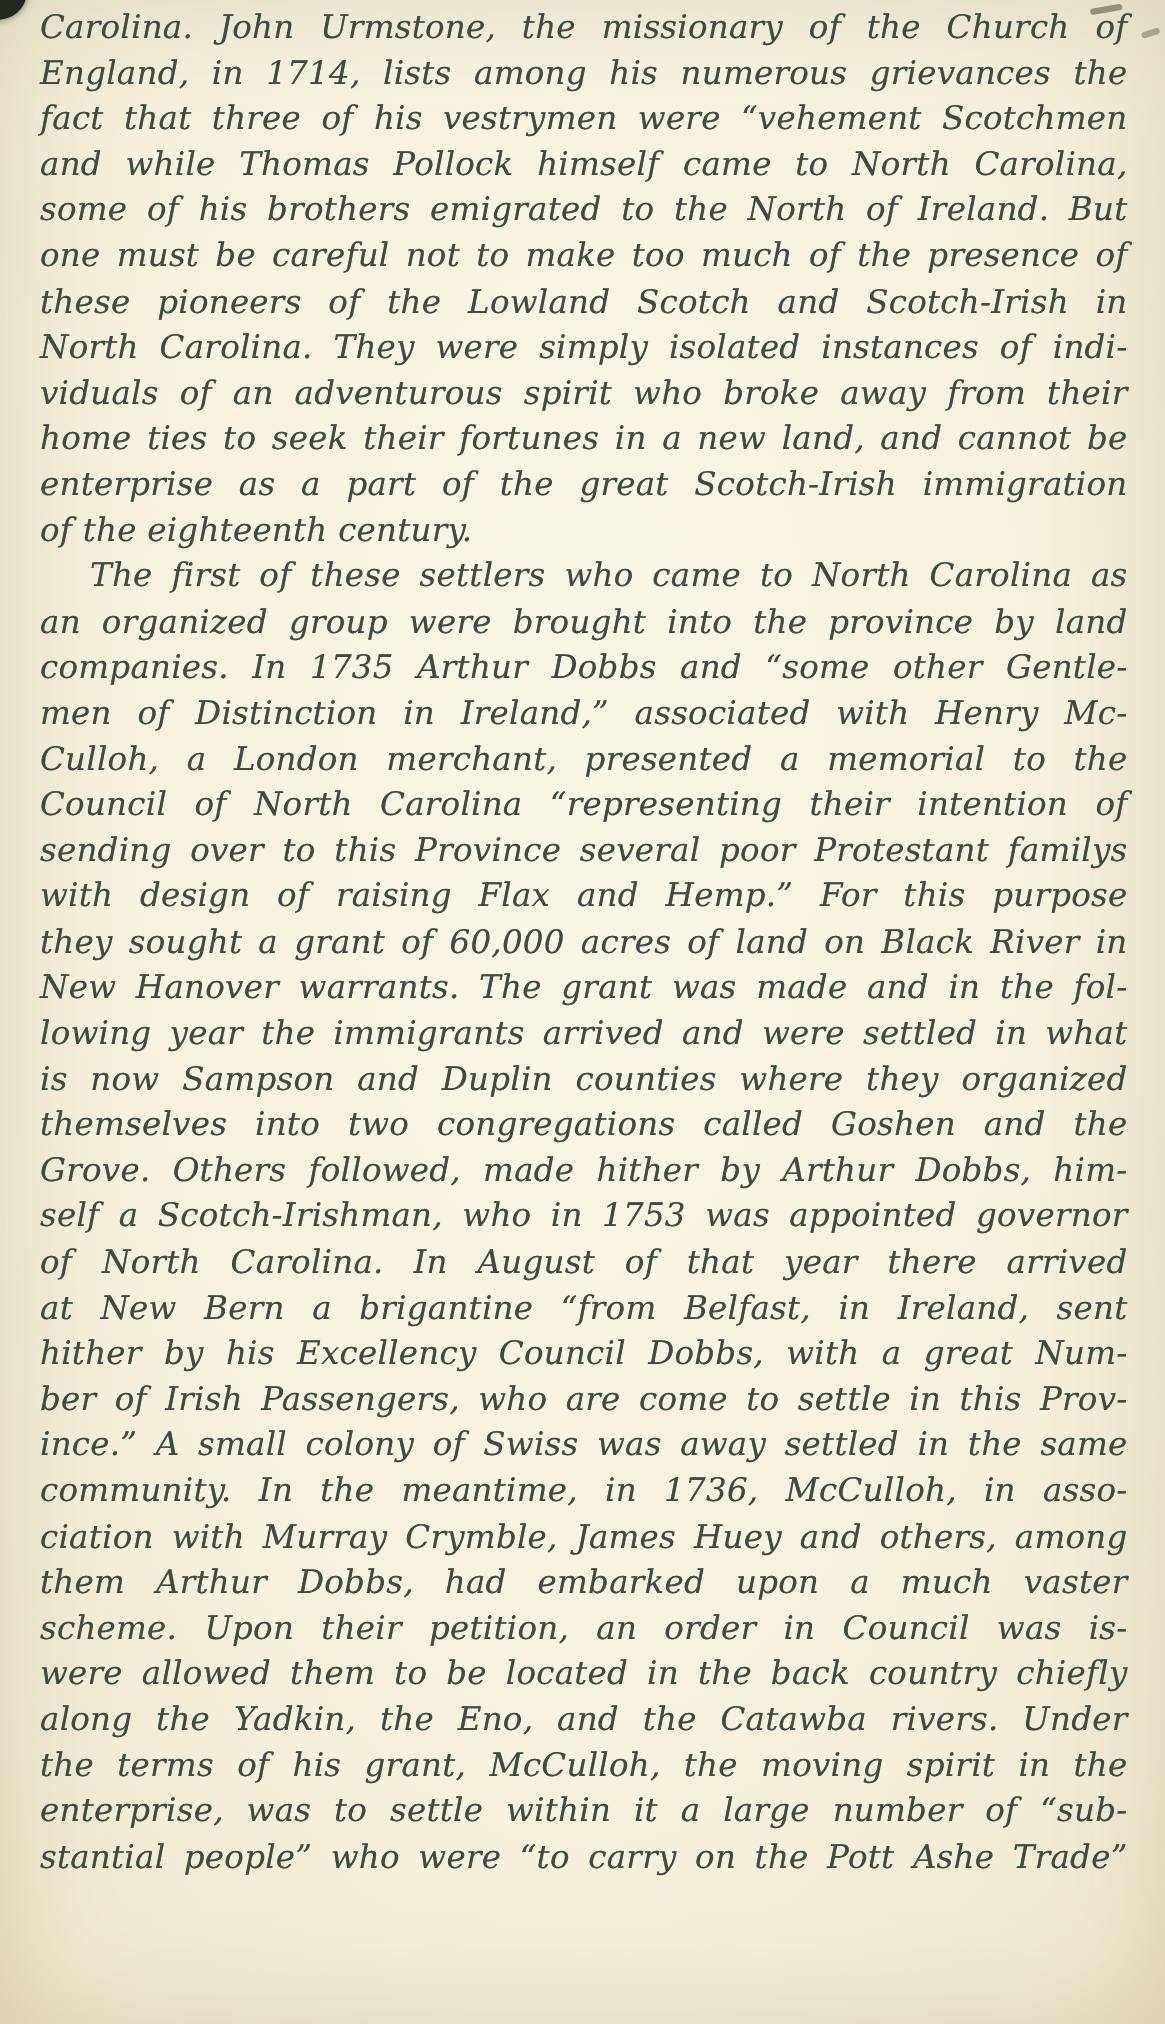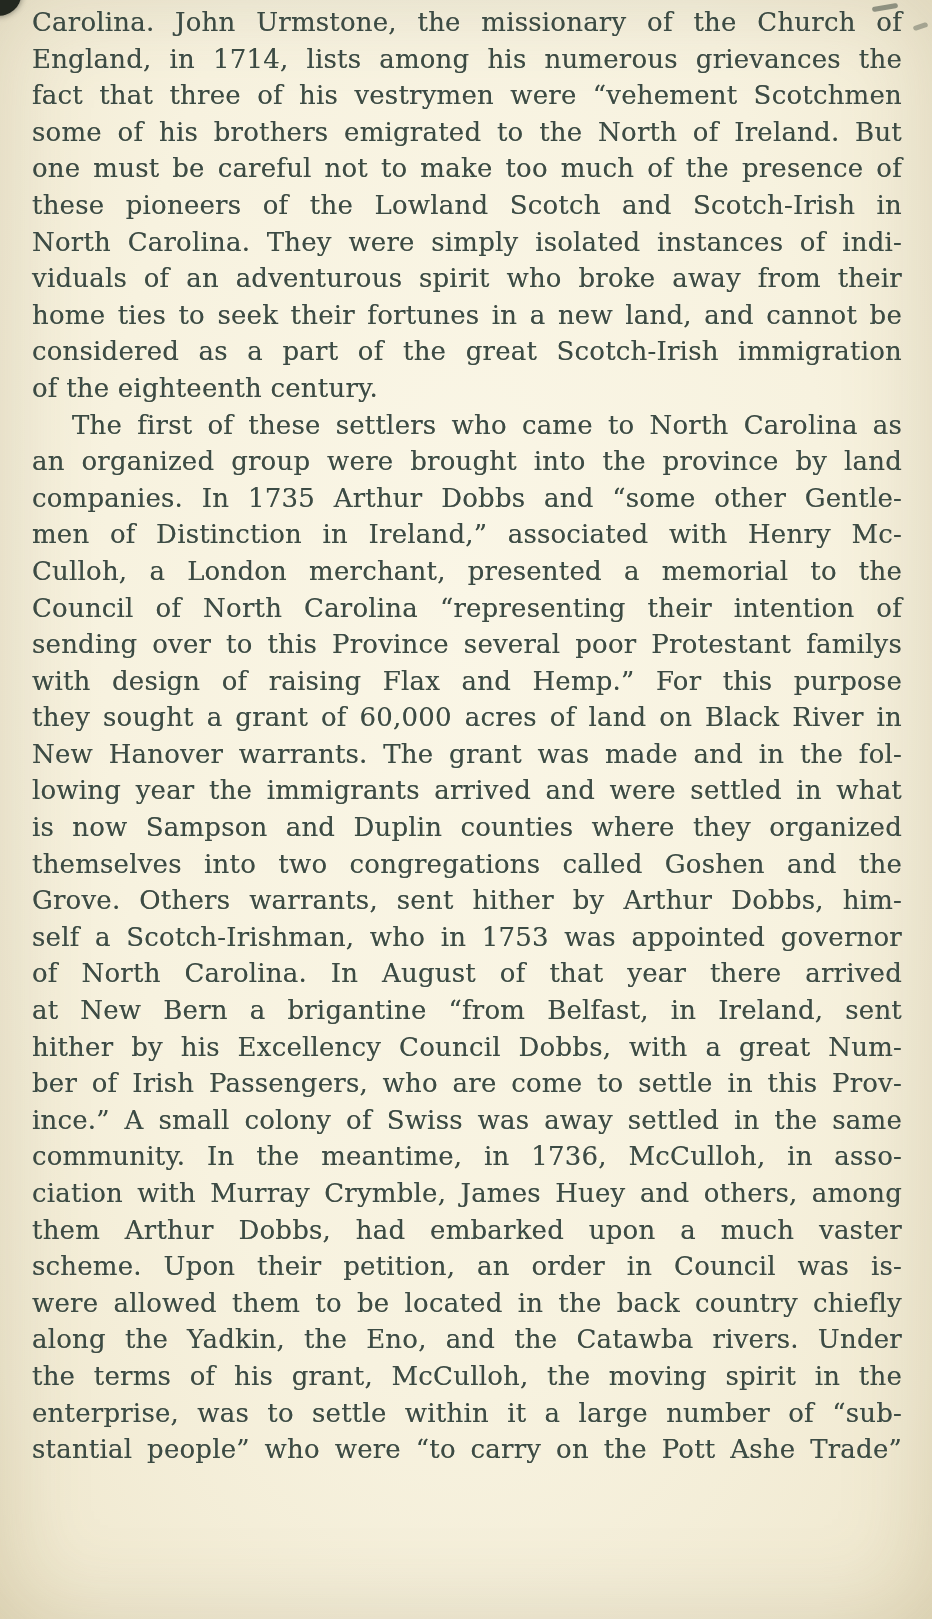--- a/index.html
+++ b/index.html
@@ -24,20 +24,21 @@
     position: absolute;
     top: 4px;
     left: 32px;
     right: 30px;
     font-family: "DejaVu Serif", "Liberation Serif", serif;
     font-size: 26px;
     line-height: 36.6px;
     letter-spacing: 0.2px;
     color: #3c4b44;
     text-shadow: 0 0 0.5px rgba(60, 75, 68, 0.55);
+    font-style: italic;
   }
   .paragraph {
     margin: 0;
   }
   .line {
     text-align: justify;
     text-align-last: justify;
     white-space: nowrap;
     white-space: normal;
   }
@@ -85,44 +86,45 @@
 
 <div class="page">
   <div class="artifact corner-tl"></div>
   <div class="artifact mark-tr1"></div>
   <div class="artifact mark-tr2"></div>
   <div class="text-block" id="text-block" style="color: rgb(60, 75, 68);">
       <div class="paragraph">
         <div class="line">Carolina. John Urmstone, the missionary of the Church of</div>
         <div class="line">England, in 1714, lists among his numerous grievances the</div>
         <div class="line">fact that three of his vestrymen were “vehement Scotchmen</div>
+        <div class="line">and while Thomas Pollock himself came to North Carolina,</div>
         <div class="line">some of his brothers emigrated to the North of Ireland. But</div>
         <div class="line">one must be careful not to make too much of the presence of</div>
         <div class="line">these pioneers of the Lowland Scotch and Scotch-Irish in</div>
         <div class="line">North Carolina. They were simply isolated instances of indi-</div>
         <div class="line">viduals of an adventurous spirit who broke away from their</div>
         <div class="line">home ties to seek their fortunes in a new land, and cannot be</div>
-        <div class="line">considered as a part of the great Scotch-Irish immigration</div>
+        <div class="line">enterprise as a part of the great Scotch-Irish immigration</div>
         <div class="line lastline">of the eighteenth century.</div>
       </div>
       <div class="paragraph">
         <div class="line indent">The first of these settlers who came to North Carolina as</div>
         <div class="line">an organized group were brought into the province by land</div>
         <div class="line">companies. In 1735 Arthur Dobbs and “some other Gentle-</div>
         <div class="line">men of Distinction in Ireland,” associated with Henry Mc-</div>
         <div class="line">Culloh, a London merchant, presented a memorial to the</div>
         <div class="line">Council of North Carolina “representing their intention of</div>
         <div class="line">sending over to this Province several poor Protestant familys</div>
         <div class="line">with design of raising Flax and Hemp.” For this purpose</div>
         <div class="line">they sought a grant of 60,000 acres of land on Black River in</div>
         <div class="line">New Hanover warrants. The grant was made and in the fol-</div>
         <div class="line">lowing year the immigrants arrived and were settled in what</div>
         <div class="line">is now Sampson and Duplin counties where they organized</div>
         <div class="line">themselves into two congregations called Goshen and the</div>
-        <div class="line">Grove. Others warrants, sent hither by Arthur Dobbs, him-</div>
+        <div class="line">Grove. Others followed, made hither by Arthur Dobbs, him-</div>
         <div class="line">self a Scotch-Irishman, who in 1753 was appointed governor</div>
         <div class="line">of North Carolina. In August of that year there arrived</div>
         <div class="line">at New Bern a brigantine “from Belfast, in Ireland, sent</div>
         <div class="line">hither by his Excellency Council Dobbs, with a great Num-</div>
         <div class="line">ber of Irish Passengers, who are come to settle in this Prov-</div>
         <div class="line">ince.” A small colony of Swiss was away settled in the same</div>
         <div class="line">community. In the meantime, in 1736, McCulloh, in asso-</div>
         <div class="line">ciation with Murray Crymble, James Huey and others, among</div>
         <div class="line">them Arthur Dobbs, had embarked upon a much vaster</div>
         <div class="line">scheme. Upon their petition, an order in Council was is-</div>

